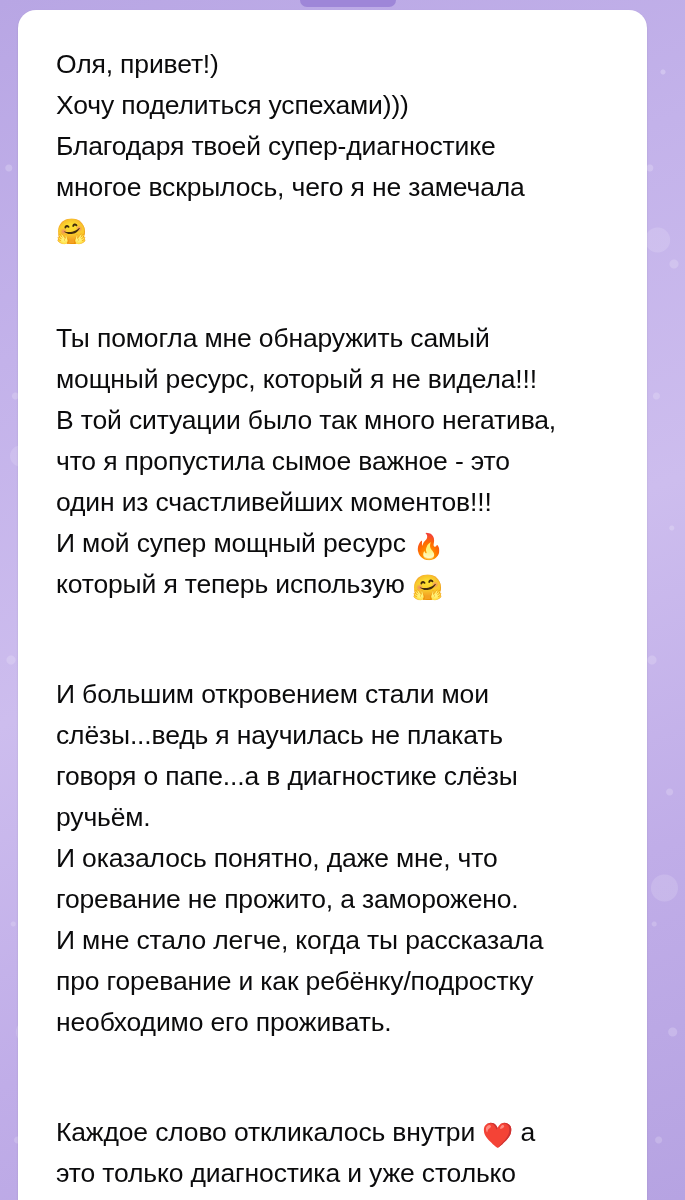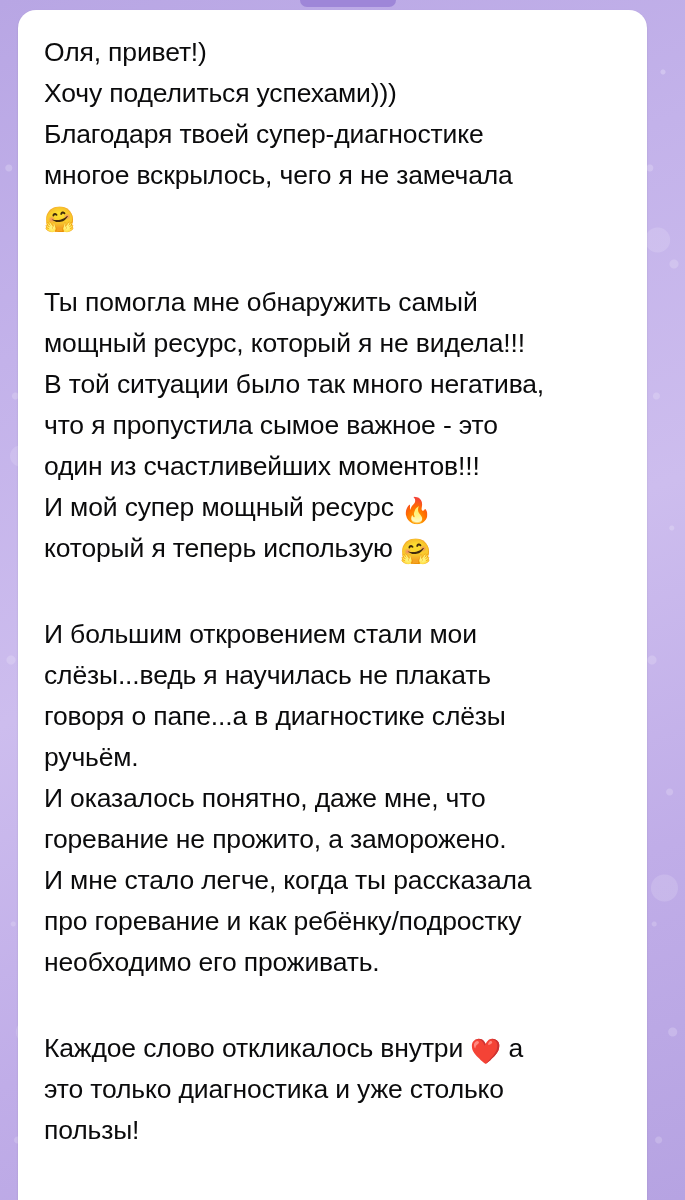--- a/index.html
+++ b/index.html
@@ -83,21 +83,21 @@
   #message-text {
     font-size: 26.5px;
     line-height: 41px;
     color: #0b0b0c;
     white-space: pre-wrap;
     word-wrap: break-word;
     letter-spacing: -0.15px;
   }
 
   .msg-para {
-    margin: 4px;
+    margin: 16px;
     white-space: pre-wrap;
   }
   .para-gap { height: 37px; }
 
   .emoji {
     font-family: "DejaVu Sans", sans-serif;
     font-size: 25px;
     line-height: 1;
     vertical-align: -3px;
   }

